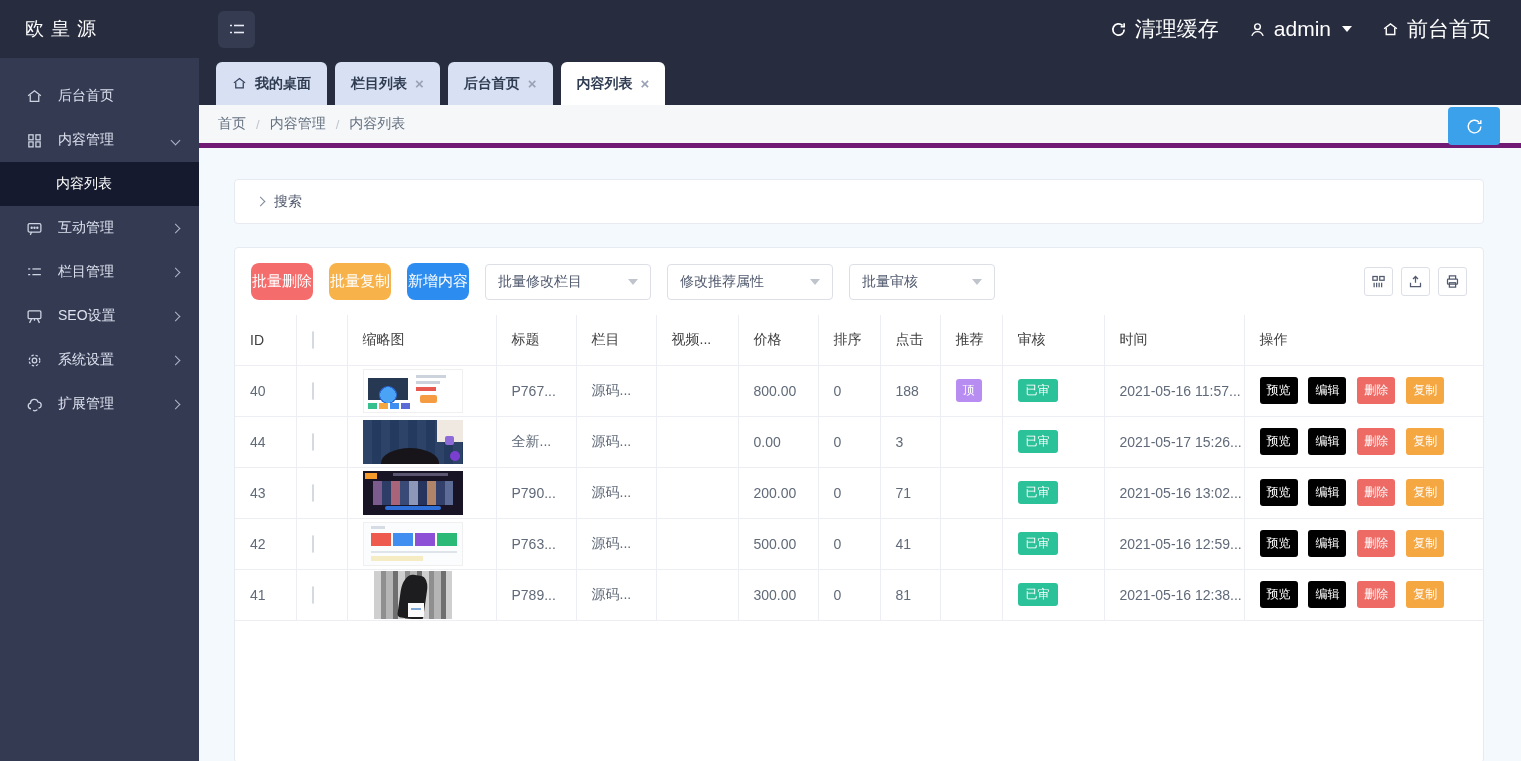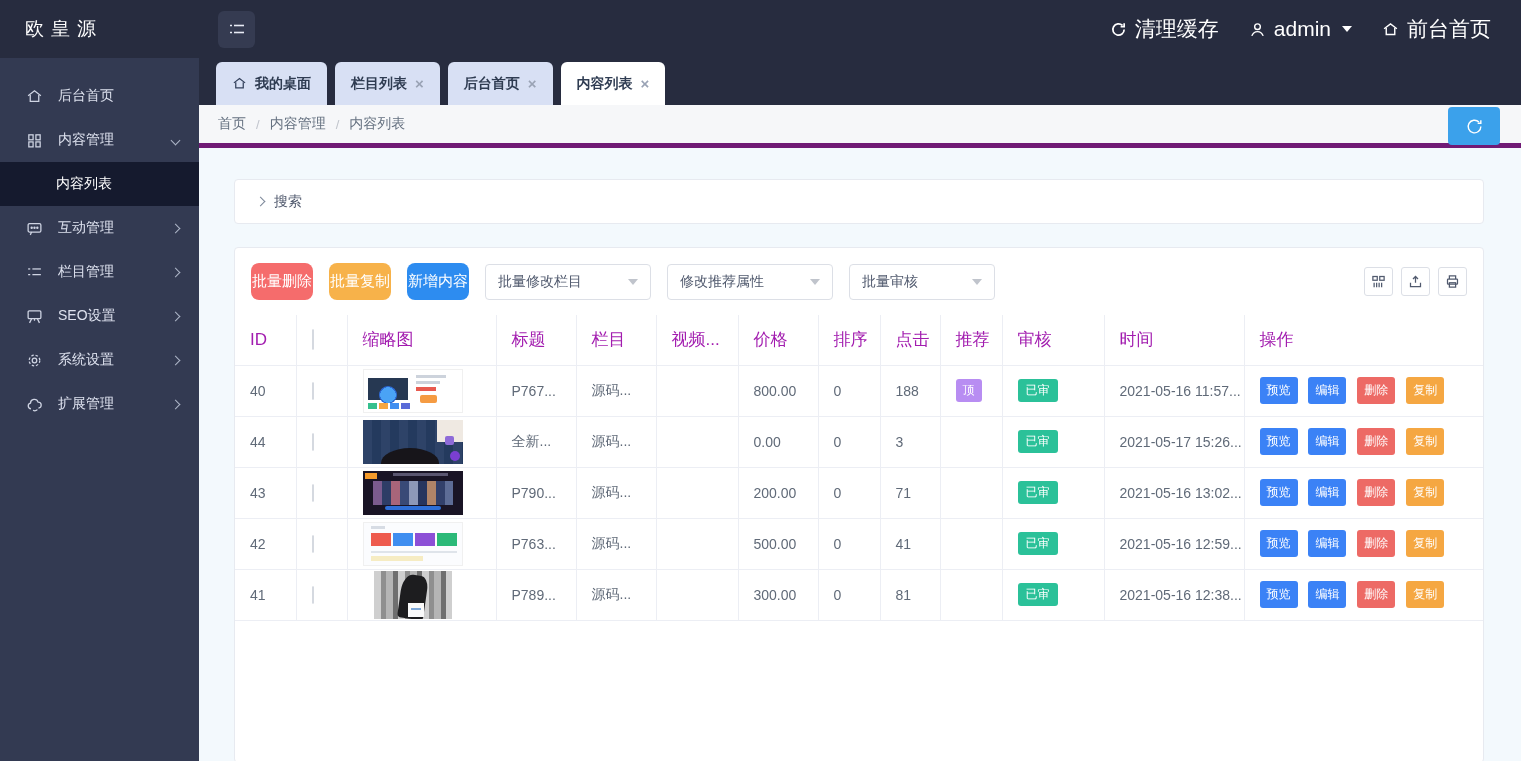--- a/index.html
+++ b/index.html
@@ -68,29 +68,29 @@
   .sel-caret { width:0; height:0; border-left:5px solid transparent; border-right:5px solid transparent; border-top:6px solid #c0c4cc; }
   .tool-icons { margin-left:auto; display:flex; gap:8px; }
   .icon-btn { width:29px; height:29px; border:1px solid #dcdfe6; border-radius:3px; background:#fff;
     display:flex; align-items:center; justify-content:center; cursor:pointer; }
 
   
   table { width:100%; border-collapse:collapse; table-layout:fixed; }
   th, td { border-right:1px solid #eceef4; border-bottom:1px solid #eceef4; padding:0 0 0 15px;
     text-align:left; font-weight:normal; overflow:hidden; white-space:nowrap; }
   th:last-child, td:last-child { border-right:none; }
-  th { height:50px; font-size:17px; color:#a21caf; background:#fff; }
+  th { height:50px; font-size:14px; color:#404040; background:#fff; }
   td { height:51px; font-size:14px; color:#606a78; }
   .cb { width:18px; height:18px; border:1px solid #d5d9e0; border-radius:2px; background:#fff; cursor:pointer; }
   .badge { display:inline-block; border-radius:3px; color:#fff; font-size:12px; padding:3px 8px; }
   .badge.top { background:#b88df2; padding:3px 7px; }
   .badge.audit { background:#2bc199; }
   .act { display:inline-block; border:none; border-radius:3px; color:#fff; font-size:12px; padding:5px 7px;
     margin-right:7px; cursor:pointer; font-family:inherit; }
-  .act.blue { background:#3b82f6;text-align:center; }
+  .act.blue { background:#000000;text-align:center; }
   .act.red { background:#ed6a65; }
   .act.orange { background:#f5a742; }
   .time-cell { font-size:14px; color:#606a78; }
 
   
   .thumb { position:relative; width:100px; height:44px; overflow:hidden; border:1px solid #f0f0f0; background:#fff; }
   .thumb span { position:absolute; display:block; }
   
   .t40 { background:#fff; }
   .t40 .a { left:4px; top:8px; width:40px; height:22px; background:#263852; }

